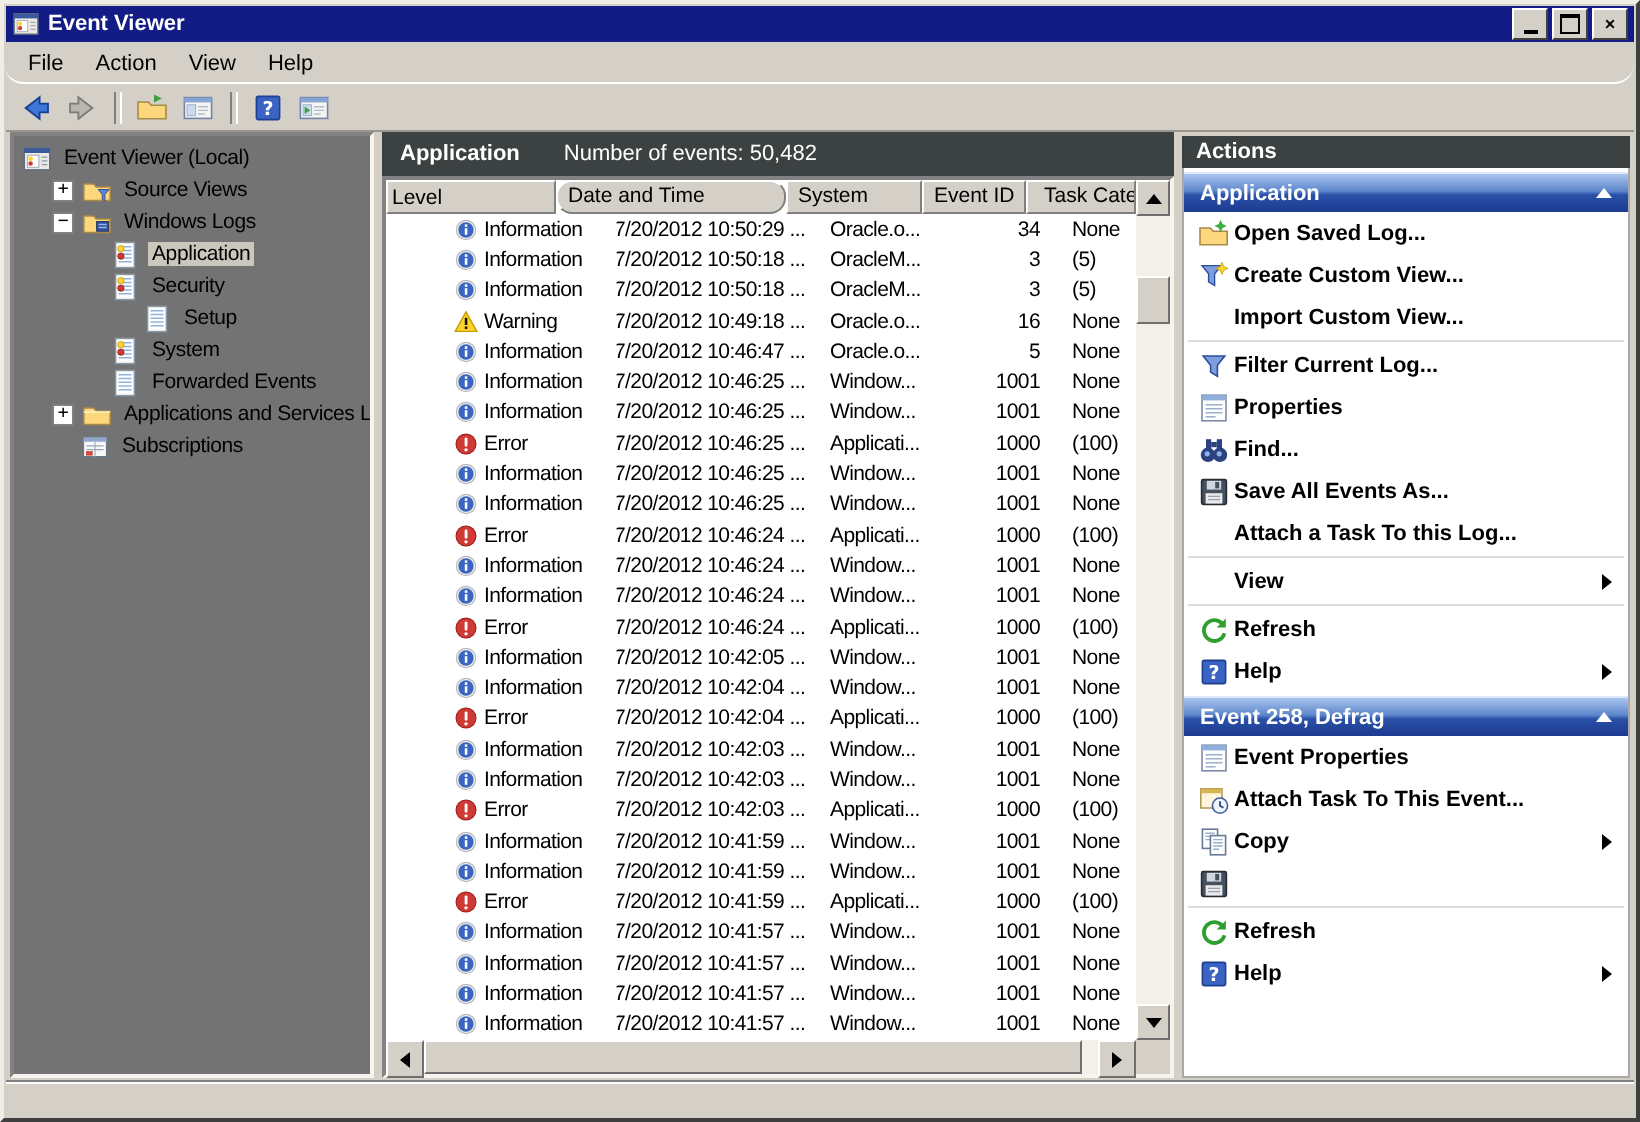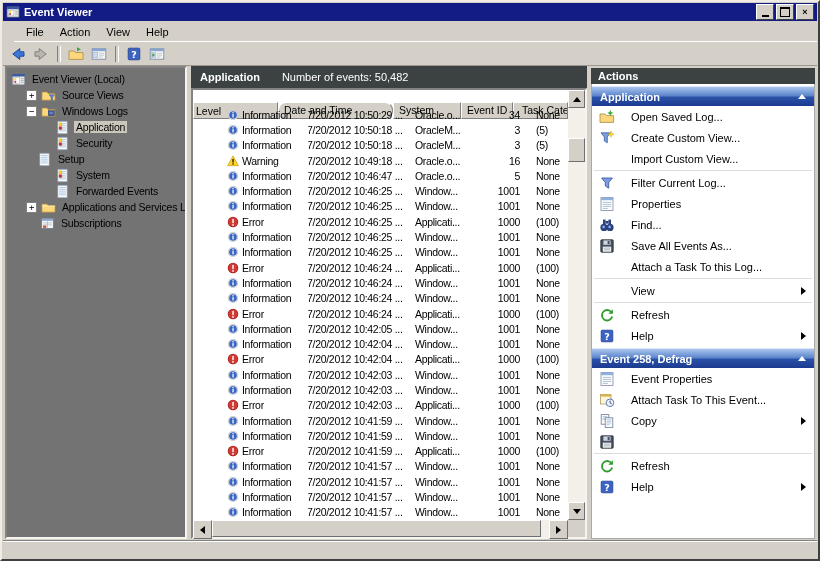--- a/index.html
+++ b/index.html
@@ -13,22 +13,22 @@
   
   .titlebar{position:absolute;top:1px;left:1px;right:1px;height:18px;background:var(--titlebar);
     display:flex;align-items:center;padding:0 3px;color:#fff;}
   .titlebar .appicon{width:14px;height:14px;margin-right:4px;}
   .titlebar .ttl{font-weight:bold;font-size:11px;flex:1;}
   .winbtn{width:16px;height:14px;background:var(--chrome);border:1px solid;border-color:#fff #404040 #404040 #fff;
     margin-left:2px;display:flex;align-items:center;justify-content:center;font-size:9px;line-height:1;color:#000;font-weight:bold;}
   .winbtn .min{display:block;width:7px;height:2px;background:#000;margin-top:7px;}
   .winbtn .max{display:block;width:8px;height:7px;border:1px solid #000;border-top-width:2px;}
   
-  .menubar{position:absolute;top:20px;left:12px;right:1px;height:19px;display:flex;align-items:center;
-    padding-left:4px;border-bottom:1px solid #fff;}
+  .menubar{position:absolute;top:20px;left:0;right:1px;height:19px;display:flex;align-items:center;
+    padding-left:4px;border-bottom:1px solid #fff;border-radius:10px;}
   .menu-item{padding:2px 8px;}
   .toolbar{position:absolute;top:40px;left:1px;right:1px;height:23px;display:flex;align-items:center;
     padding-left:4px;border-bottom:1px solid #9a968e;}
   .tbtn{width:22px;height:20px;display:flex;align-items:center;justify-content:center;margin-right:1px;}
   .tbtn svg{width:16px;height:16px;}
   .tsep{width:2px;height:16px;margin:0 4px;border-left:1px solid #808080;border-right:1px solid #fff;}
   
   .main{position:absolute;top:64px;left:3px;right:3px;bottom:20px;display:flex;}
   
   .tree-pane{width:178px;margin-right:4px;background:#737373;overflow:hidden;
@@ -38,21 +38,21 @@
     text-align:center;margin-right:4px;flex:none;font-family:"DejaVu Sans Mono",monospace;}
   .exp-sp{width:14px;flex:none;}
   .tree-item svg{width:15px;height:15px;margin-right:4px;flex:none;}
   .tlabel{padding:0 2px;}
   .tlabel.sel{background:var(--sel-gray);}
   
   .center-pane{width:396px;margin-right:4px;display:flex;flex-direction:column;}
   .list-titlebar{height:22px;background:var(--header-dark);color:#fff;display:flex;align-items:center;padding:0 9px;flex:none;}
   .list-titlebar .lt{font-weight:bold;margin-right:22px;font-size:11px;}
   .table-wrap{flex:1;position:relative;background:#fff;border:2px solid;border-color:#828282 #f6f4ee #f6f4ee #828282;}
-  .theader{position:absolute;top:12px;left:0;right:17px;height:17px;display:flex;}
+  .theader{position:absolute;top:0;left:0;right:17px;height:17px;display:flex;}
   .th{background:var(--chrome);border:1px solid;border-color:#fff #808080 #808080 #fff;
     padding:1px 0 0 5px;font-size:10.5px;white-space:nowrap;overflow:hidden;flex:none;}
   .rows{position:absolute;top:17px;left:0;right:17px;bottom:17px;overflow:hidden;padding-left:32px;}
   .trow{height:15.3px;display:flex;align-items:center;font-size:10.5px;letter-spacing:-0.3px;white-space:nowrap;}
   .c-level{width:80px;flex:none;display:flex;align-items:center;padding-left:2px;overflow:hidden;}
   .c-level svg{width:12px;height:12px;margin-right:3px;flex:none;}
   .c-date{width:108px;flex:none;overflow:hidden;border-radius:8px;}
   .c-src{width:61px;flex:none;overflow:hidden;}
   .c-id{width:52px;flex:none;text-align:right;padding-right:8px;box-sizing:border-box;}
   .c-task{flex:1;padding-left:8px;overflow:hidden;}
@@ -81,21 +81,21 @@
     display:flex;align-items:center;padding:0 7px;flex:none;}
   .actions-body{flex:1;background:#fff;border:1px solid #a8a8a8;border-top:none;overflow:hidden;}
   .act-sec-hdr{height:19px;margin-top:2px;display:flex;align-items:center;padding:0 8px;color:#fff;font-weight:bold;
     background:linear-gradient(180deg,var(--sec-top) 0%,#5d86cc 45%,#2a51a8 55%,var(--sec-bottom) 100%);
     border-top:1px solid #dce8f8;}
   .act-sec-hdr .sp{flex:1;}
   .collapse-up{width:0;height:0;border-left:4.5px solid transparent;border-right:4.5px solid transparent;border-bottom:5px solid #fff;}
   .act-item{height:21px;display:flex;align-items:center;padding:0 8px 0 7px;}
   .act-item svg{width:16px;height:16px;flex:none;}
   .act-sp{width:16px;flex:none;}
-  .act-label{margin-left:16px;flex:1;white-space:nowrap;overflow:hidden;}
+  .act-label{margin-left:2px;flex:1;white-space:nowrap;overflow:hidden;font-weight:bold;}
   .act-sep{height:1px;background:#dcdcdc;margin:1px 2px;}
   
   .statusbar{position:absolute;left:1px;right:1px;bottom:1px;height:17px;background:var(--chrome);
     border-top:1px solid #808080;box-shadow:0 1px 0 #fff inset;}
 </style>
 </head>
 <body>
 
 <svg width="0" height="0" style="position:absolute" aria-hidden="true">
   <defs>
@@ -320,21 +320,21 @@
           </svg>
           <span class="tlabel sel">Application</span>
         </div>
         <div class="tree-item" style="padding-left: 34px;">
           <span class="exp-sp"></span>
           <svg viewBox="0 0 16 16">
             <use href="#s-log"></use>
           </svg>
           <span class="tlabel">Security</span>
         </div>
-        <div class="tree-item" style="padding-left: 16px;">
+        <div class="tree-item" style="padding-left: 50px;">
           <span class="exp-sp"></span>
           <svg viewBox="0 0 16 16">
             <use href="#s-logplain"></use>
           </svg>
           <span class="tlabel">Setup</span>
         </div>
         <div class="tree-item" style="padding-left: 34px;">
           <span class="exp-sp"></span>
           <svg viewBox="0 0 16 16">
             <use href="#s-log"></use>

